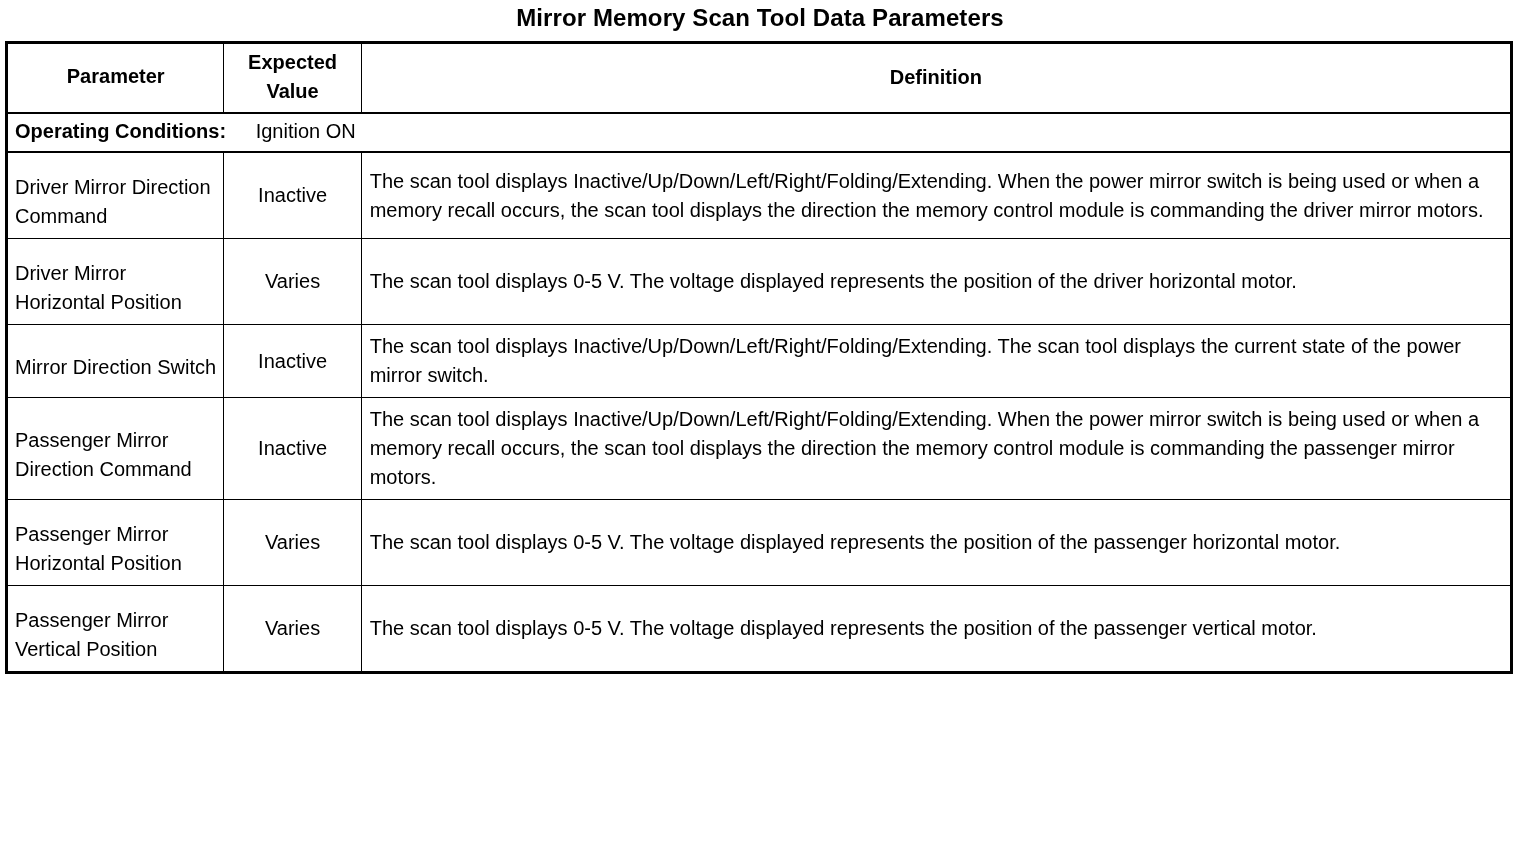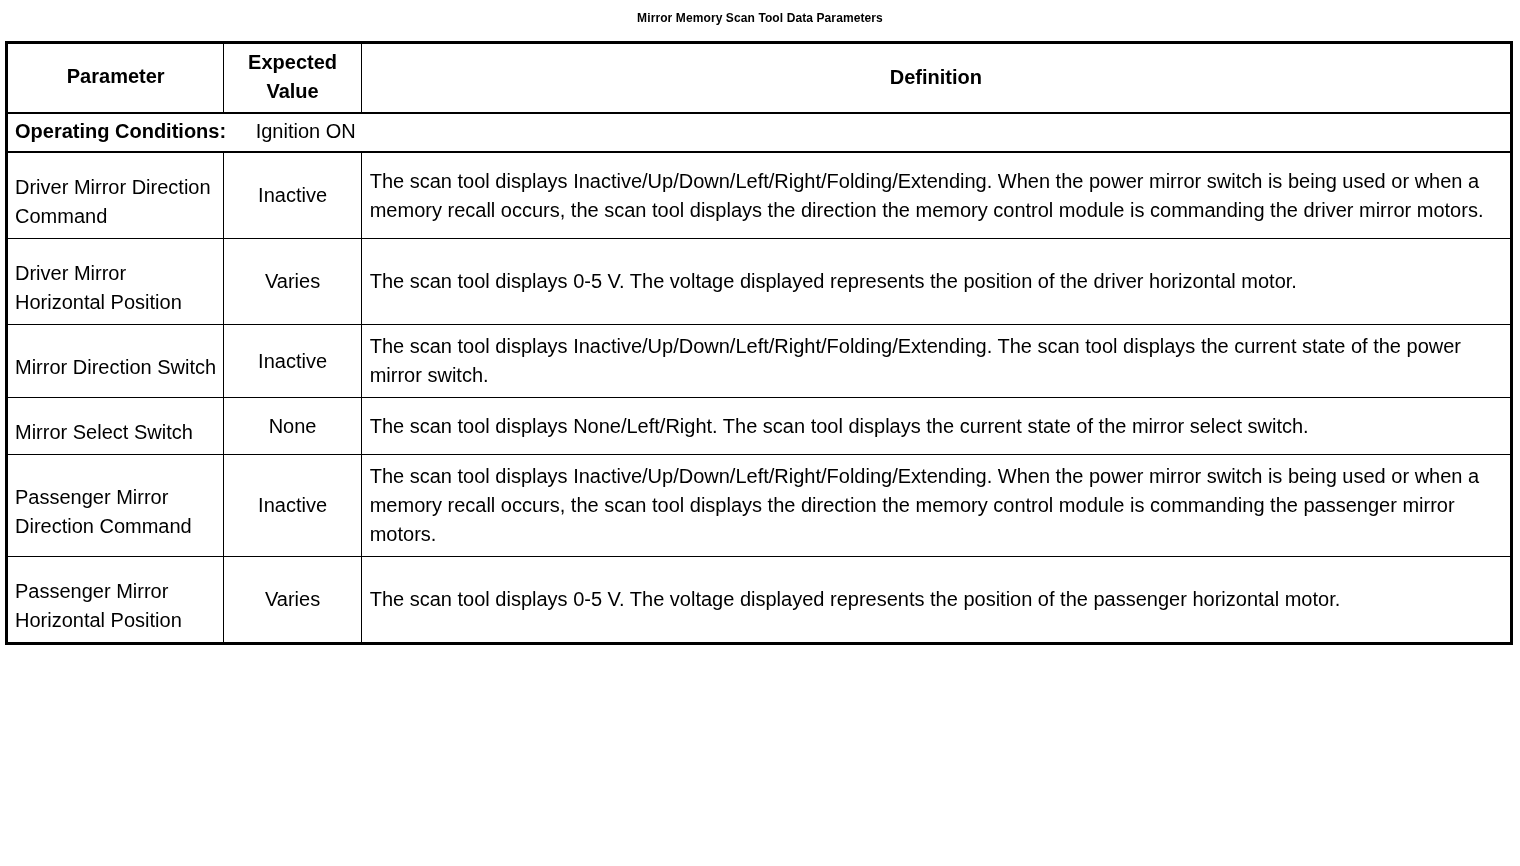--- a/index.html
+++ b/index.html
@@ -15,21 +15,21 @@
     overflow: hidden;
   }
   .page {
     position: relative;
     width: 1520px;
     height: 866px;
     box-sizing: border-box;
   }
   .doc-title {
     text-align: center;
-    font-size: 12px;
+    font-size: 24px;
     font-weight: bold;
     line-height: 24px;
     padding-top: 6px;
     padding-bottom: 11px;
     letter-spacing: 0.1px;
   }
   .table-wrap {
     padding: 0 5px 0 5px;
   }
   table.params {
@@ -132,30 +132,30 @@
           <td class="param">Driver Mirror Horizontal Position</td>
           <td class="value">Varies</td>
           <td class="def">The scan tool displays 0-5 V. The voltage displayed represents the position of the driver horizontal motor.</td>
         </tr>
         <tr>
           <td class="param">Mirror Direction Switch</td>
           <td class="value">Inactive</td>
           <td class="def">The scan tool displays Inactive/Up/Down/Left/Right/Folding/Extending. The scan tool displays the current state of the power mirror switch.</td>
         </tr>
         <tr>
-          <td class="param">Mirror Select Switch</td>
-          <td class="value">None</td>
-          <td class="def">The scan tool displays None/Left/Right. The scan tool displays the current state of the mirror select switch.</td>
-        </tr>
-        <tr>
           <td class="param">Passenger Mirror Direction Command</td>
           <td class="value">Inactive</td>
           <td class="def">The scan tool displays Inactive/Up/Down/Left/Right/Folding/Extending. When the power mirror switch is being used or when a memory recall occurs, the scan tool displays the direction the memory control module is commanding the passenger mirror motors.</td>
         </tr>
         <tr>
           <td class="param">Passenger Mirror Horizontal Position</td>
           <td class="value">Varies</td>
           <td class="def">The scan tool displays 0-5 V. The voltage displayed represents the position of the passenger horizontal motor.</td>
         </tr>
+        <tr>
+          <td class="param">Passenger Mirror Vertical Position</td>
+          <td class="value">Varies</td>
+          <td class="def">The scan tool displays 0-5 V. The voltage displayed represents the position of the passenger vertical motor.</td>
+        </tr>
       </tbody>
     </table>
   </div>
 </div>
 
 </body></html>

